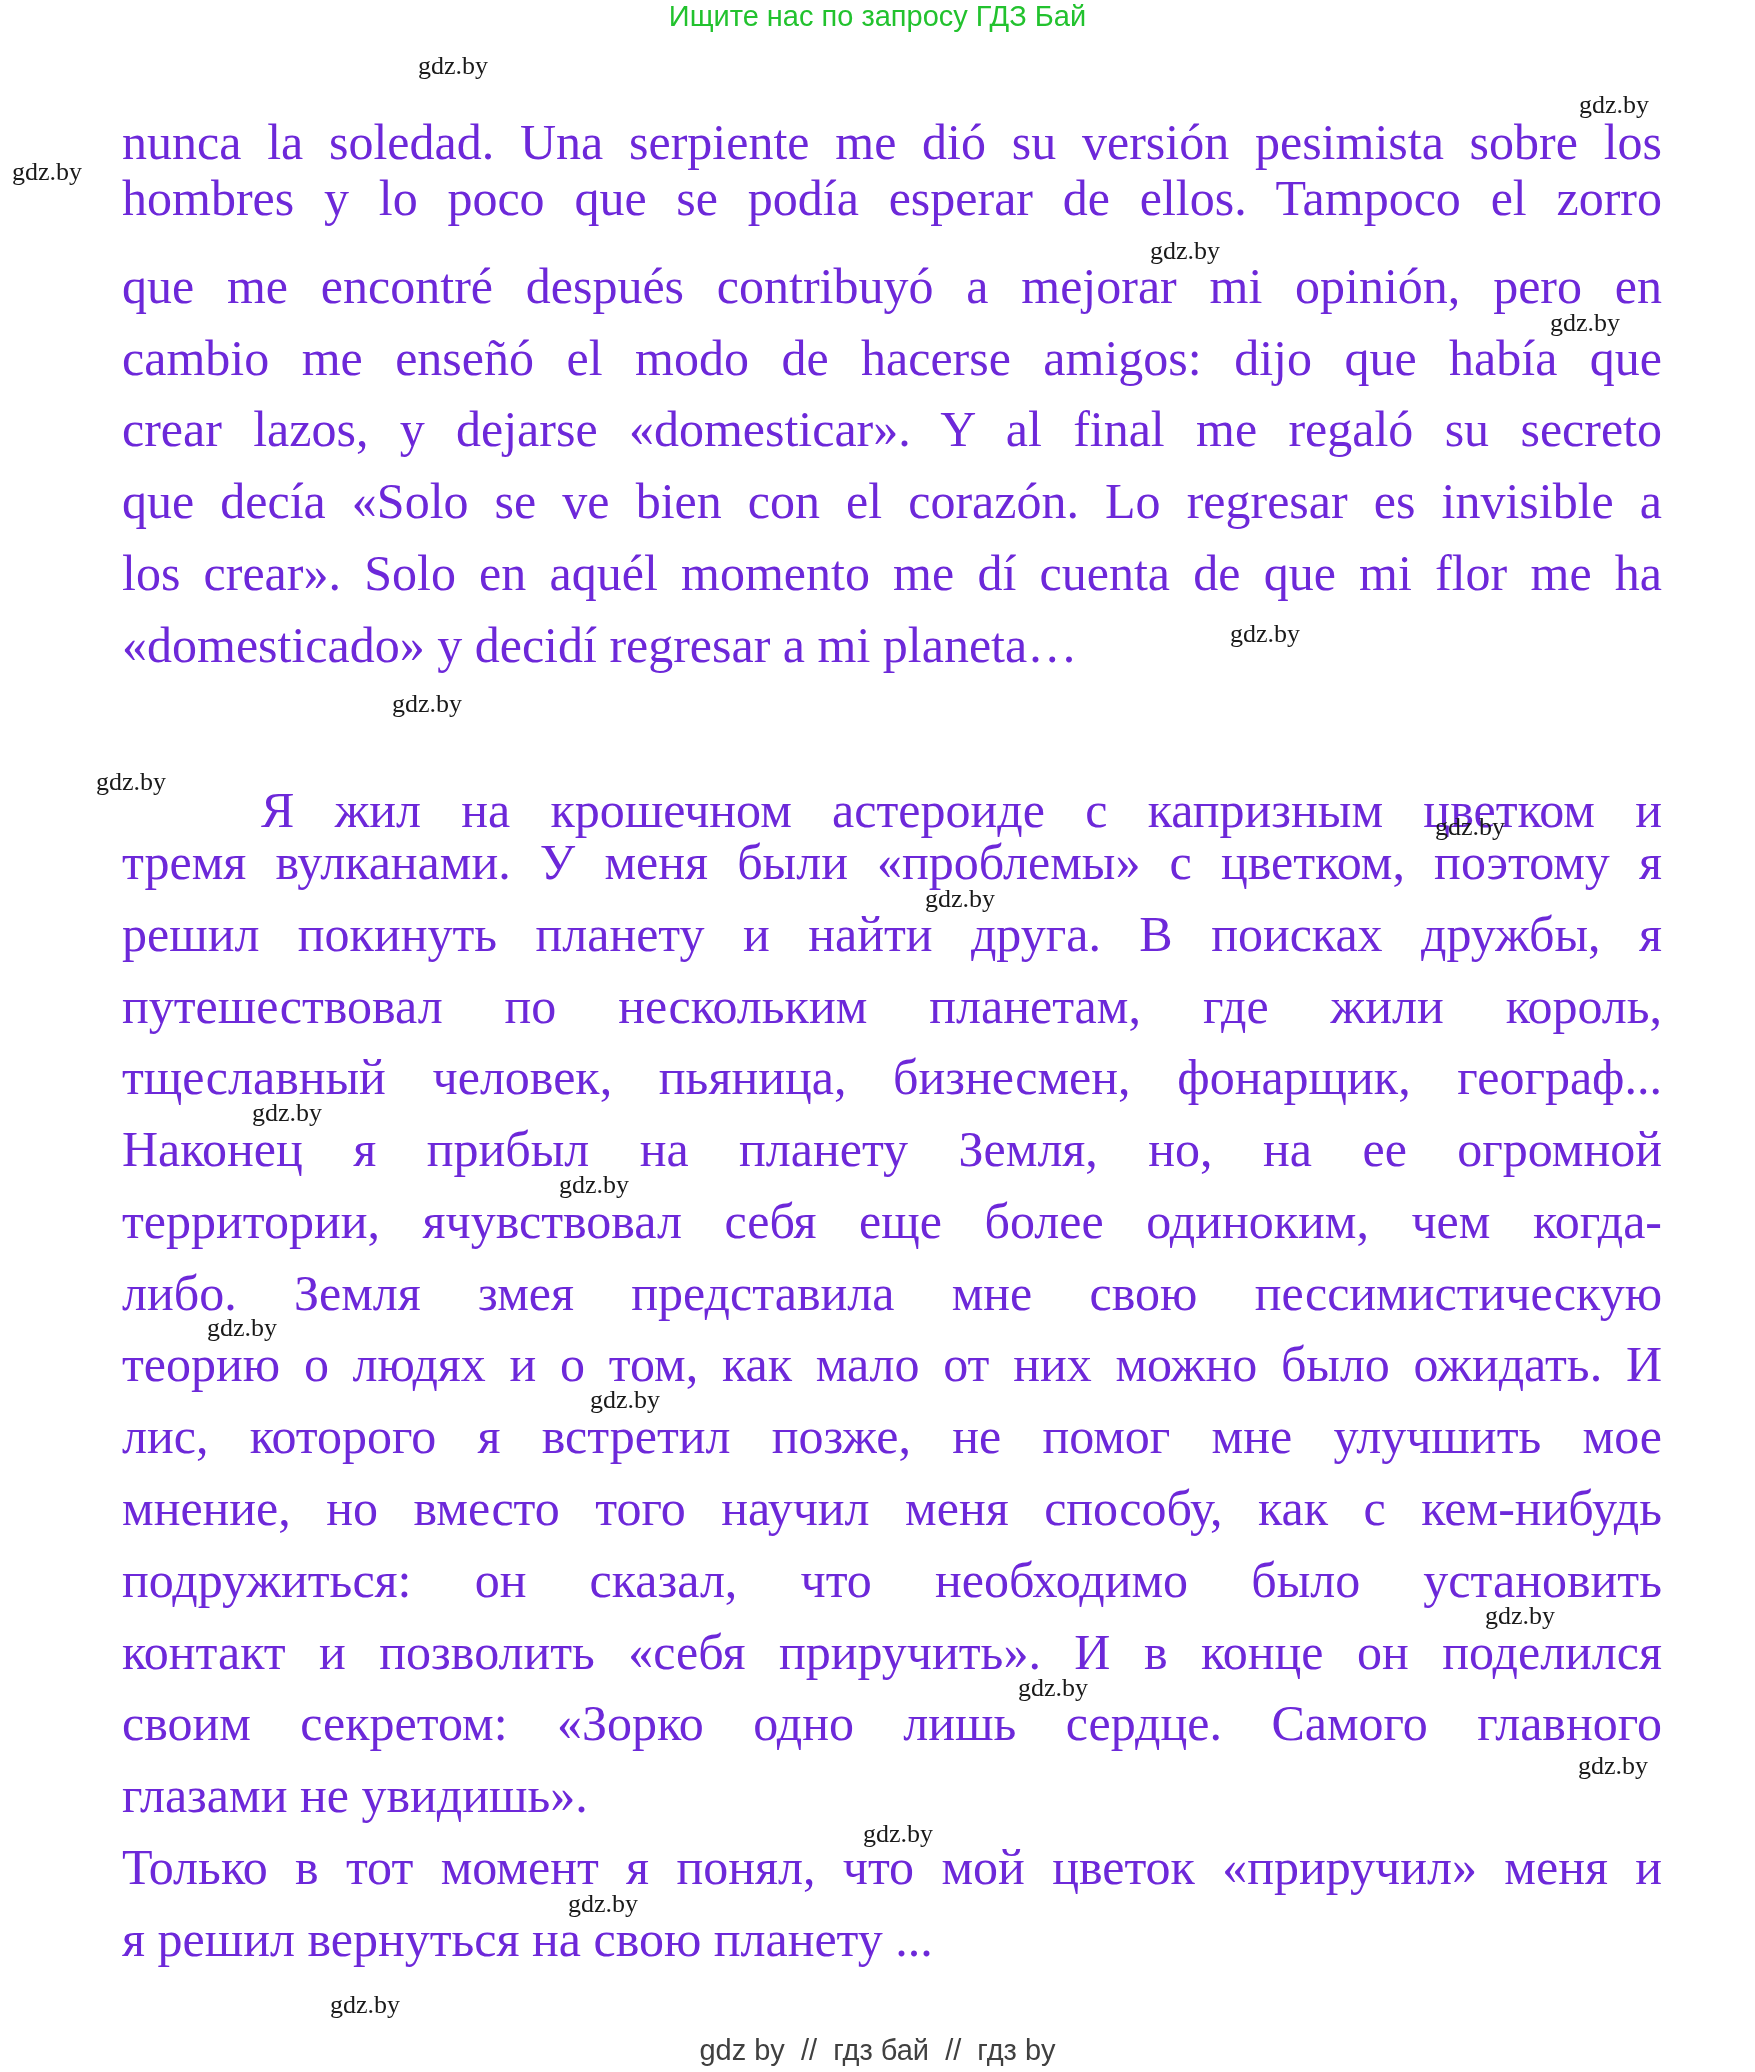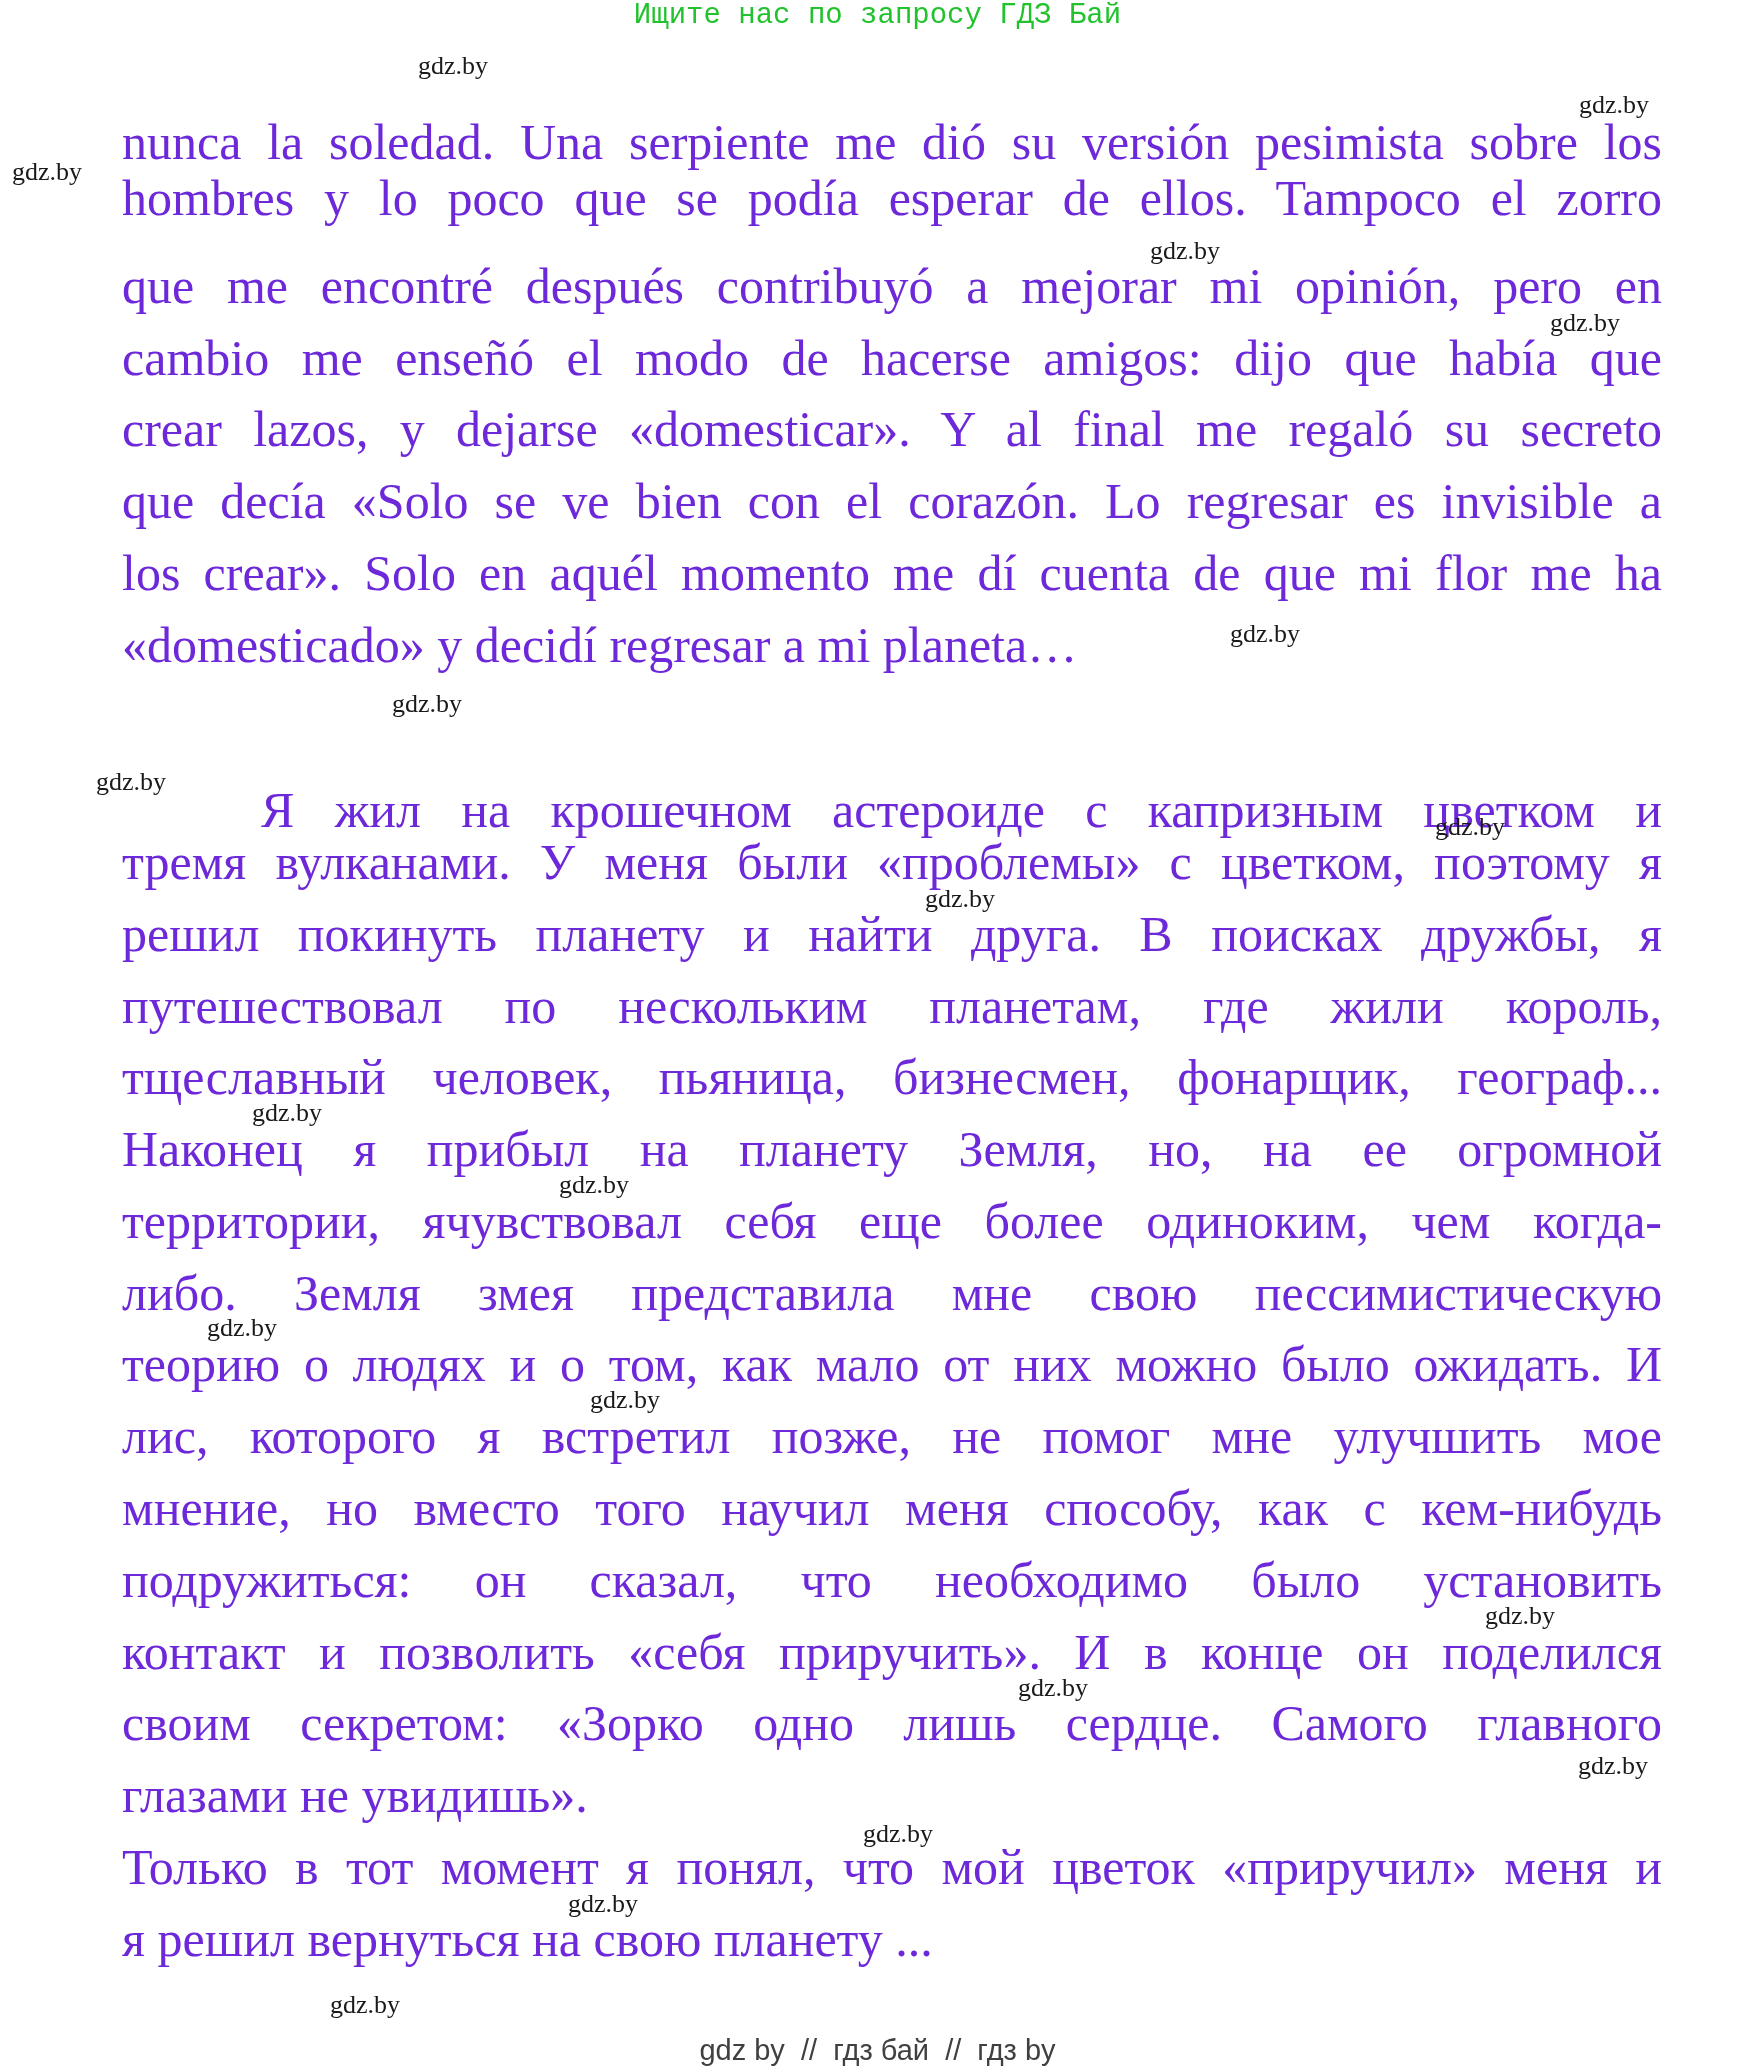--- a/index.html
+++ b/index.html
@@ -1,19 +1,19 @@
 <!DOCTYPE html>
 <html style="font-size:15px"><head>
 <meta charset="utf-8">
 <style>
   html, body { margin: 0; padding: 0; background: #ffffff; }
   body { width: 1755px; height: 2072px; position: relative; overflow: hidden; }
   .header {
     position: absolute; left: 0; right: 0; top: 0; height: 34px;
-    text-align: center; font-family: Liberation Mono, monospace;
+    text-align: center; font-family: Liberation Sans, sans-serif;
     font-size: 29px; line-height: 32px; color: #22c22e;
   }
   .footer {
     position: absolute; left: 0; right: 0; top: 2032px; height: 37px;
     text-align: center; font-family: "Liberation Sans", sans-serif;
     font-size: 29px; line-height: 37px; color: #404040; white-space: pre;
   }
   .line {
     position: absolute; left: 122px; width: 1540px; height: 72px;
     font-family: "Liberation Serif", serif; font-size: 50px; line-height: 72px;

